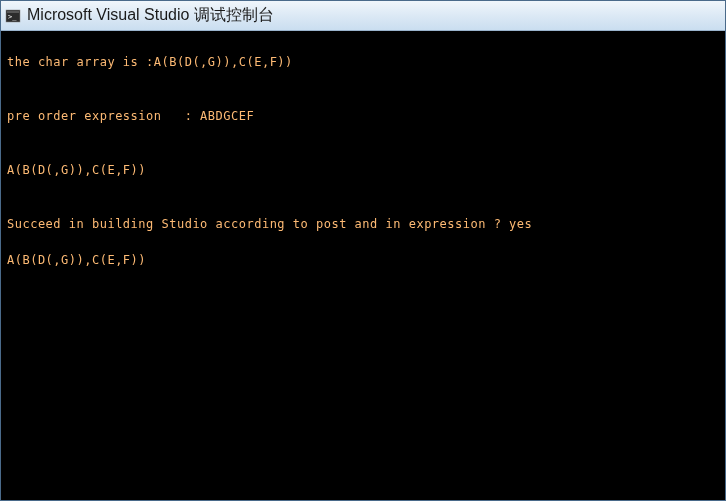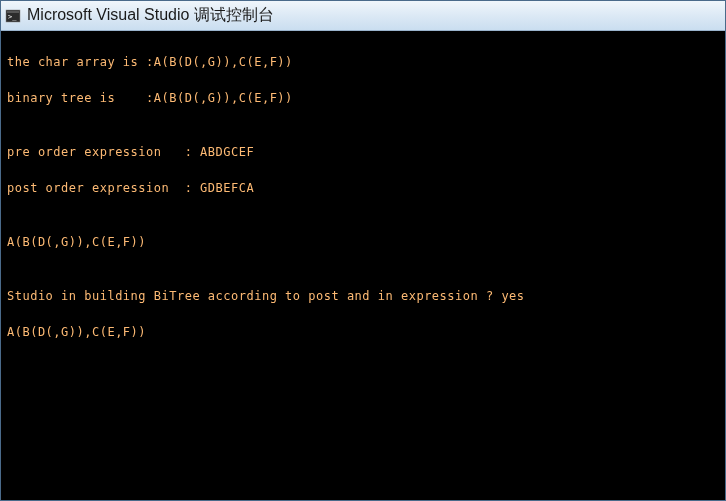--- a/index.html
+++ b/index.html
@@ -65,28 +65,26 @@
       <svg viewBox="0 0 16 16" width="16" height="16">
         <rect x="1" y="2" width="14" height="12" fill="#2b2b2b" stroke="#888" stroke-width="0.5"></rect>
         <rect x="2" y="3" width="12" height="2" fill="#555"></rect>
         <text x="3" y="11" font-size="7" fill="#fff" font-family="monospace">&gt;_</text>
       </svg>
     </span>
     <span class="titlebar-text">Microsoft Visual Studio 调试控制台</span>
   </div>
   <div class="console">
 <span class="console-line">the char array is :A(B(D(,G)),C(E,F))</span>
-<span class="console-line">binary tree is    :A(B(D(,G)),C(E,F))</span>
 <span class="console-line"></span>
 <span class="console-line">pre order expression   : ABDGCEF</span>
-<span class="console-line">post order expression  : GDBEFCA</span>
 <span class="console-line"></span>
 <span class="console-line">A(B(D(,G)),C(E,F))</span>
 <span class="console-line"></span>
-<span class="console-line">Studio in building BiTree according to post and in expression ? yes</span>
+<span class="console-line">Succeed in building Studio according to post and in expression ? yes</span>
 <span class="console-line">A(B(D(,G)),C(E,F))</span>
 <span class="console-line"></span>
 
 
 <span class="console-line"></span>
 
 <span class="console-line"></span>
 
 
 

